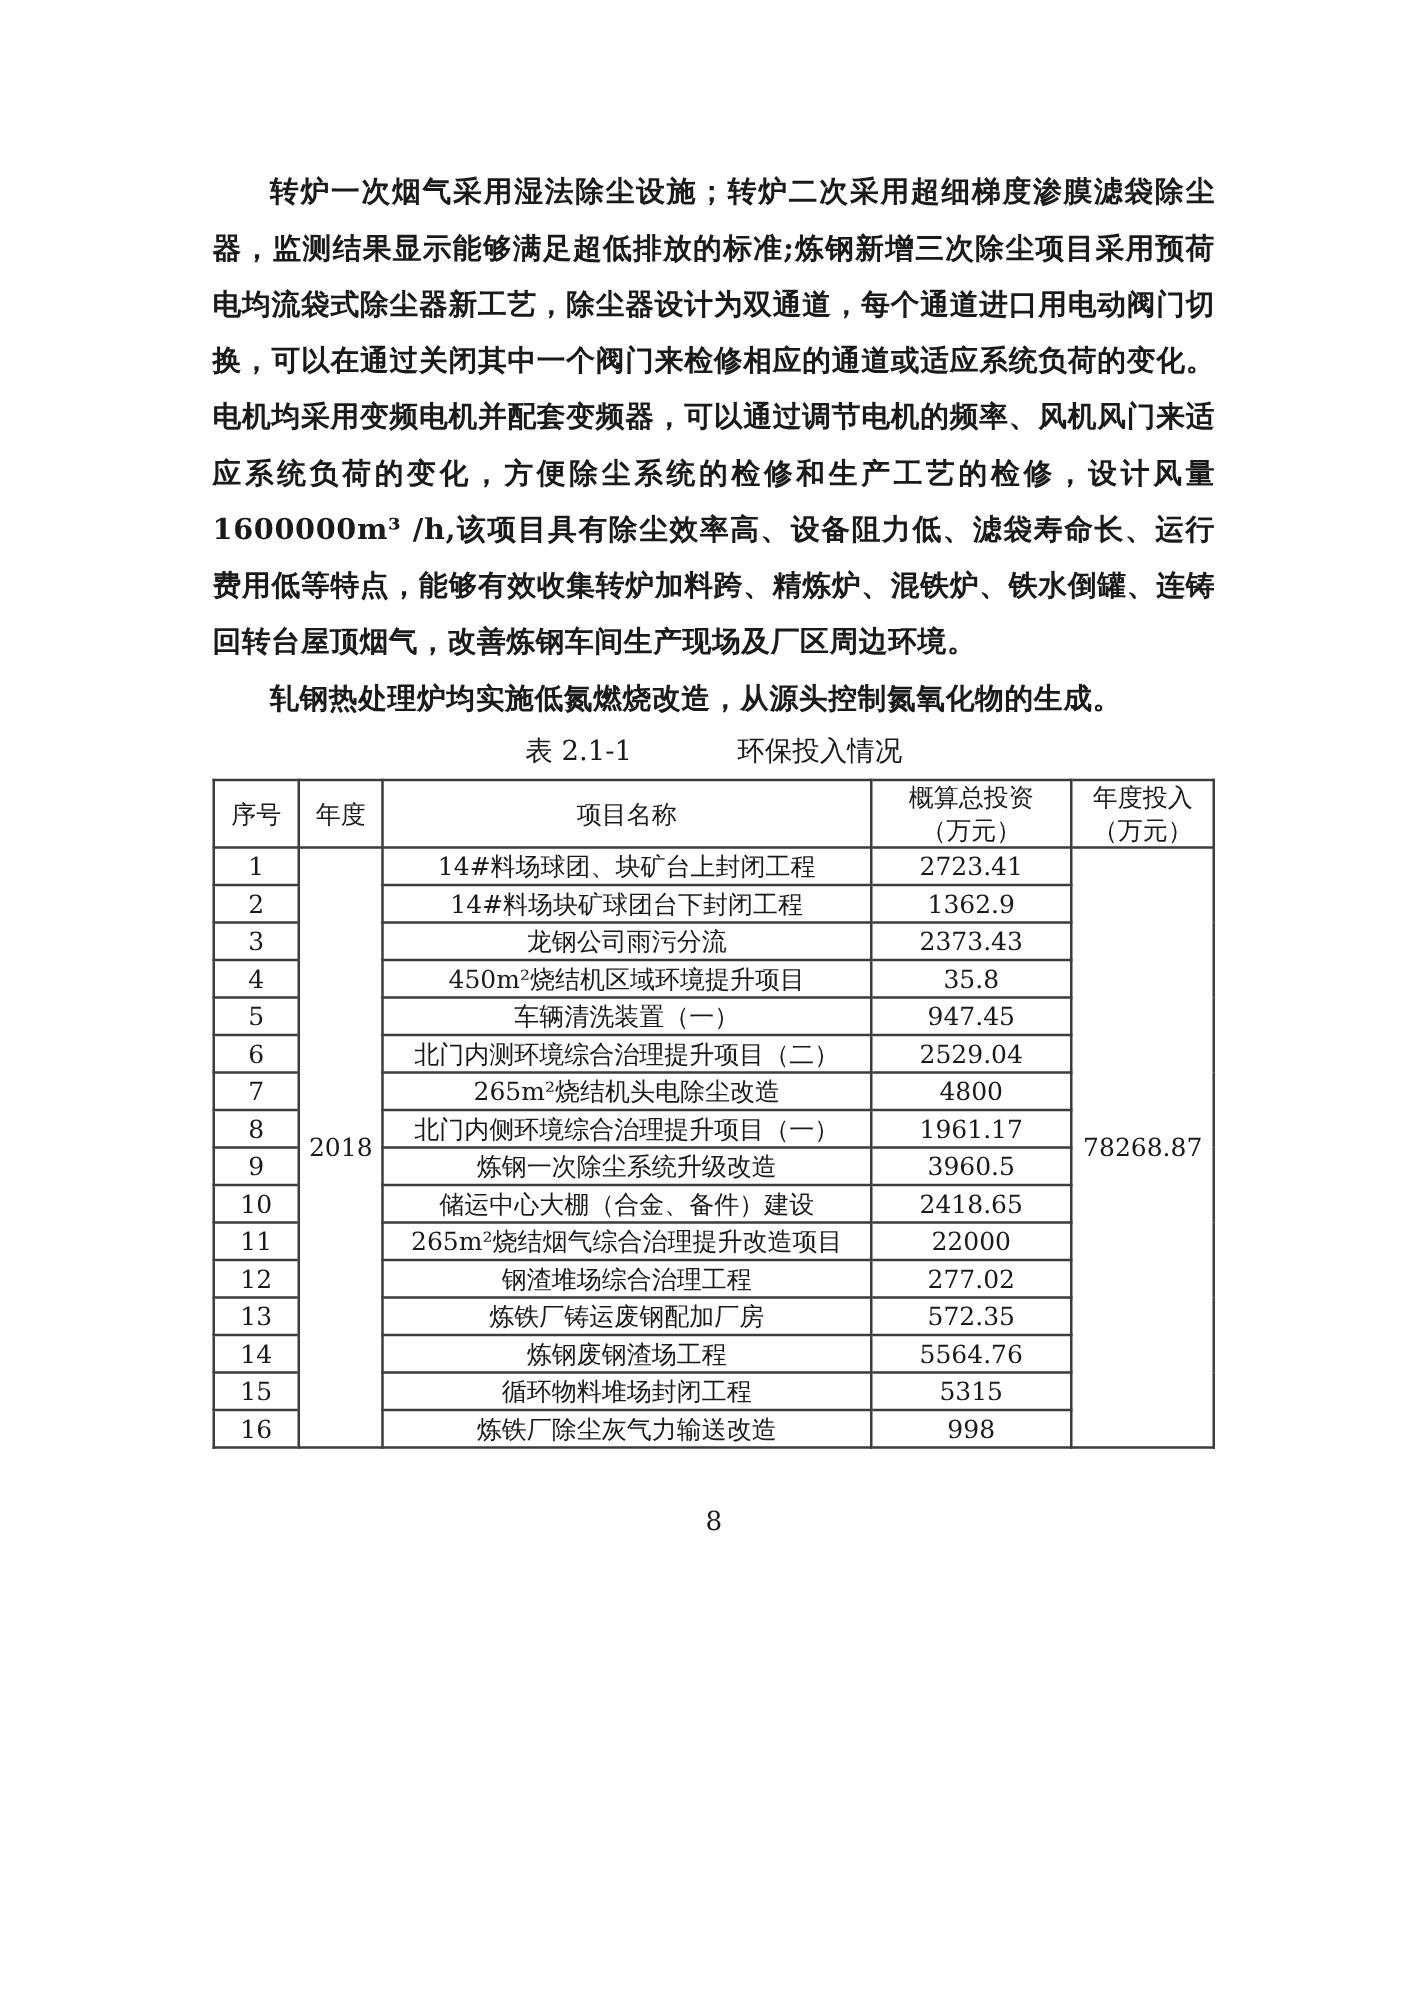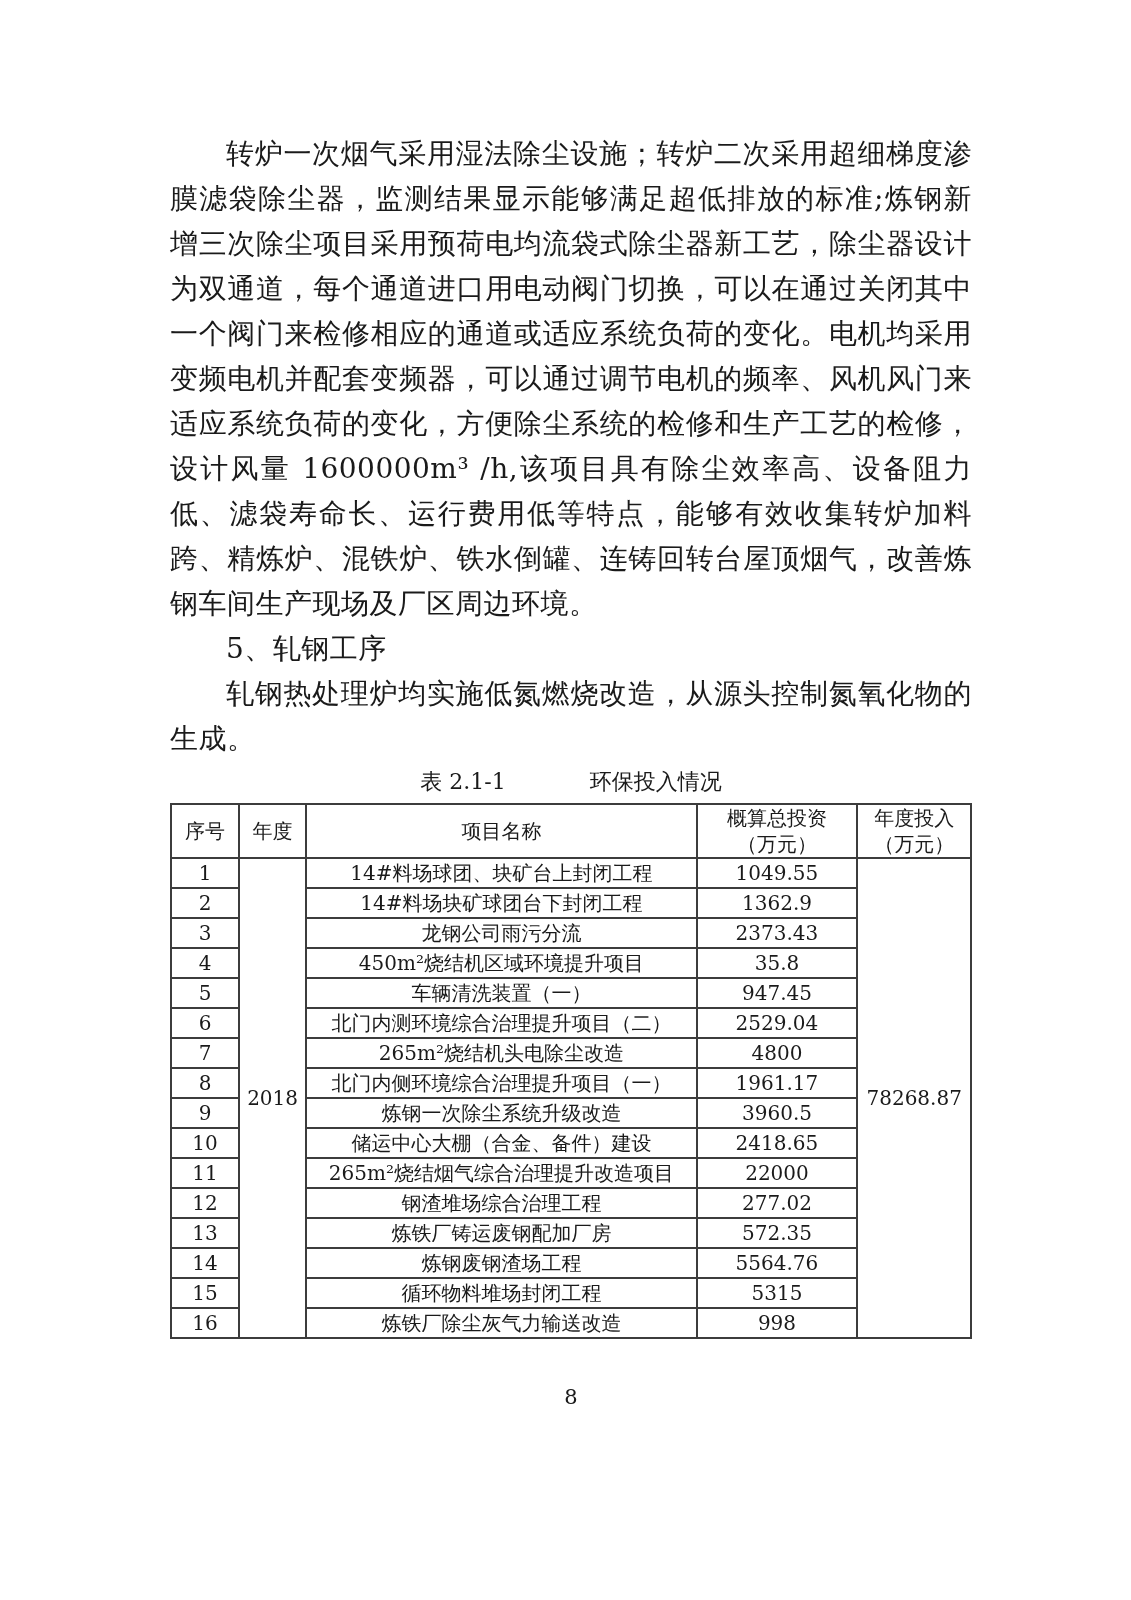--- a/index.html
+++ b/index.html
@@ -18,25 +18,26 @@
   .content {
     position: absolute;
     left: 170px;
     top: 0;
     width: 802px;
     padding-top: 131px;
     box-sizing: border-box;
   }
   .body-text p.para {
     margin: 0;
-    font-size: 28px;
+    font-size: 23px;
     line-height: 45px;
     text-indent: 2em;
     text-align: justify;
     letter-spacing: 0.5px;
+    font-weight: bold;
   }
   .table-caption {
     display: flex;
     justify-content: center;
     gap: 84px;
     font-size: 22px;
     line-height: 42px;
     white-space: nowrap;
   }
   table.invest-table {
@@ -70,21 +71,20 @@
     line-height: 24px;
   }
 </style>
 </head>
 <body>
 
 <div class="content">
 
   <div class="body-text">
       <p class="para">转炉一次烟气采用湿法除尘设施；转炉二次采用超细梯度渗膜滤袋除尘器，监测结果显示能够满足超低排放的标准;炼钢新增三次除尘项目采用预荷电均流袋式除尘器新工艺，除尘器设计为双通道，每个通道进口用电动阀门切换，可以在通过关闭其中一个阀门来检修相应的通道或适应系统负荷的变化。电机均采用变频电机并配套变频器，可以通过调节电机的频率、风机风门来适应系统负荷的变化，方便除尘系统的检修和生产工艺的检修，设计风量 1600000m³ /h,该项目具有除尘效率高、设备阻力低、滤袋寿命长、运行费用低等特点，能够有效收集转炉加料跨、精炼炉、混铁炉、铁水倒罐、连铸回转台屋顶烟气，改善炼钢车间生产现场及厂区周边环境。</p>
-      <p class="para">5、轧钢工序</p>
       <p class="para">轧钢热处理炉均实施低氮燃烧改造，从源头控制氮氧化物的生成。</p>
     </div>
 
   <div class="table-caption">
     <span>表 2.1-1</span>
     <span>环保投入情况</span>
   </div>
 
   <table class="invest-table">
     <colgroup>
@@ -107,21 +107,21 @@
           <span class="h-line">年度投入</span>
           <span class="h-line">（万元）</span>
         </th>
       </tr>
     </thead>
     <tbody id="table-body">
         <tr>
     <td class="cell-no">1</td>
     <td rowspan="16">2018</td>
           <td class="cell-name">14#料场球团、块矿台上封闭工程</td>
-    <td class="cell-invest">1049.55</td>
+    <td class="cell-invest">2723.41</td>
   <td rowspan="16">78268.87</td>
         </tr>
         <tr>
     <td class="cell-no">2</td>
     <td class="cell-name">14#料场块矿球团台下封闭工程</td>
     <td class="cell-invest">1362.9</td>
   </tr>
         <tr>
     <td class="cell-no">3</td>
     <td class="cell-name">龙钢公司雨污分流</td>

